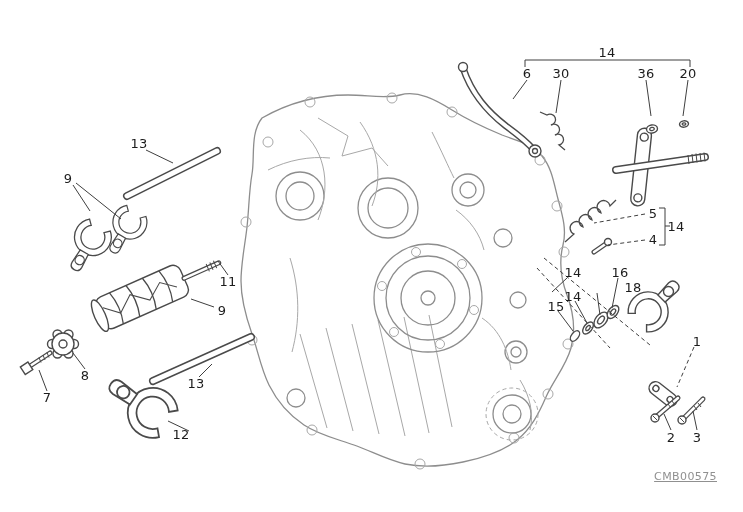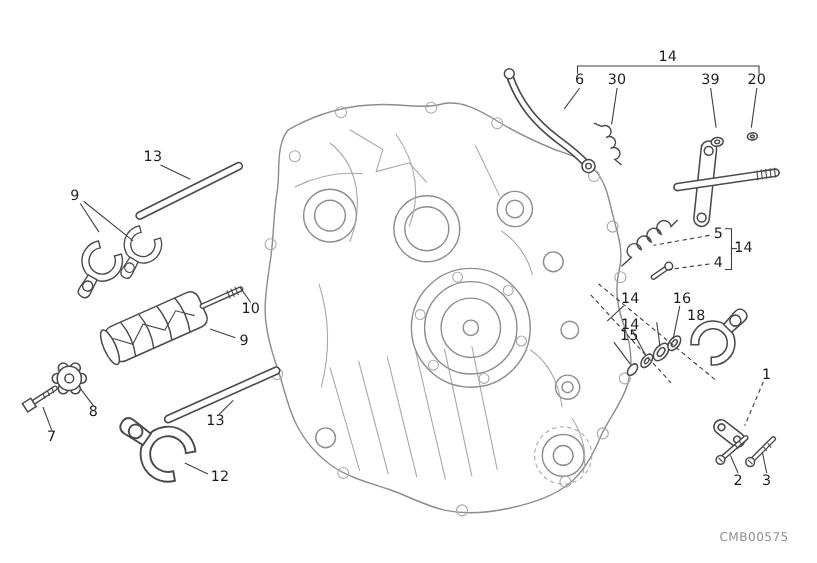--- a/index.html
+++ b/index.html
@@ -3,22 +3,22 @@
 <meta charset="utf-8">
 <style>
   html,body{margin:0;padding:0;background:#fff;}
   .stage{position:relative;width:743px;height:512px;background:#fff;overflow:hidden;
          font-family:"DejaVu Sans",sans-serif;}
   .art,.overlay{position:absolute;left:0;top:0;width:743px;height:512px;}
   .overlay{pointer-events:none;}
   .callout-layer{position:absolute;left:0;top:0;width:743px;height:432px;pointer-events:none;}
   .callout{position:absolute;transform:translate(-50%,-50%);font-size:13px;color:#1c1c1c;
            line-height:1;letter-spacing:0.2px;}
-  .watermark{position:absolute;right:26px;bottom:17px;font-size:11px;color:#909090;
-             letter-spacing:0.4px;}
+  .watermark{position:absolute;right:26px;bottom:29px;font-size:11px;color:#909090;
+             letter-spacing:0.4px;text-decoration:underline;}
   
   .case-line{stroke:#8d8d8d;fill:none;stroke-width:1.3;}
   .case-thin{stroke:#a8a8a8;fill:none;stroke-width:1;}
   .case-dash{stroke:#a8a8a8;fill:none;stroke-width:1;stroke-dasharray:4 3;}
   .part{fill:#ffffff;stroke:#4a4a4a;stroke-width:1.4;}
   .part-line{fill:none;stroke:#4a4a4a;stroke-width:1.3;}
   .tick{fill:none;stroke:#4a4a4a;stroke-width:1;}
   .rod-out{stroke:#4a4a4a;stroke-width:8;stroke-linecap:round;fill:none;}
   .rod-in{stroke:#ffffff;stroke-width:5;stroke-linecap:round;fill:none;}
   .rod-out-sm{stroke:#4a4a4a;stroke-width:5;stroke-linecap:round;fill:none;}
@@ -260,37 +260,37 @@
       <line x1="537" y1="268" x2="610" y2="348" class="leader dashed"></line>
       <polyline points="525,67 525,60 690,60 690,67" class="leader"></polyline>
       <polyline points="659,208 665,208 665,245 659,245" class="leader"></polyline>
       <polyline points="665,226 670,226" class="leader"></polyline>
     </svg>
 
   <div class="callout-layer" id="callout-layer">
       <span class="callout" style="left: 607px; top: 52px;">14</span>
       <span class="callout" style="left: 527px; top: 73px;">6</span>
       <span class="callout" style="left: 561px; top: 73px;">30</span>
-      <span class="callout" style="left: 646px; top: 73px;">39</span>
+      <span class="callout" style="left: 646px; top: 73px;">36</span>
       <span class="callout" style="left: 688px; top: 73px;">20</span>
       <span class="callout" style="left: 139px; top: 143px;">13</span>
       <span class="callout" style="left: 68px; top: 178px;">9</span>
       <span class="callout" style="left: 653px; top: 213px;">5</span>
       <span class="callout" style="left: 676px; top: 226px;">14</span>
       <span class="callout" style="left: 653px; top: 239px;">4</span>
-      <span class="callout" style="left: 228px; top: 281px;">10</span>
+      <span class="callout" style="left: 228px; top: 281px;">11</span>
       <span class="callout" style="left: 222px; top: 310px;">9</span>
       <span class="callout" style="left: 573px; top: 272px;">14</span>
       <span class="callout" style="left: 620px; top: 272px;">16</span>
       <span class="callout" style="left: 633px; top: 287px;">18</span>
       <span class="callout" style="left: 573px; top: 296px;">14</span>
-      <span class="callout" style="left: 556px; top: 306px; margin-left: 16px;">15</span>
+      <span class="callout" style="left: 556px; top: 306px;">15</span>
       <span class="callout" style="left: 85px; top: 375px;">8</span>
       <span class="callout" style="left: 47px; top: 397px;">7</span>
       <span class="callout" style="left: 196px; top: 383px;">13</span>
-      <span class="callout" style="left: 200px; top: 434px;">12</span>
+      <span class="callout" style="left: 181px; top: 434px;">12</span>
       <span class="callout" style="left: 697px; top: 341px;">1</span>
       <span class="callout" style="left: 671px; top: 437px;">2</span>
       <span class="callout" style="left: 697px; top: 437px;">3</span>
     </div>
 
   <div class="watermark">CMB00575</div>
 </div>
 
 </body></html>

